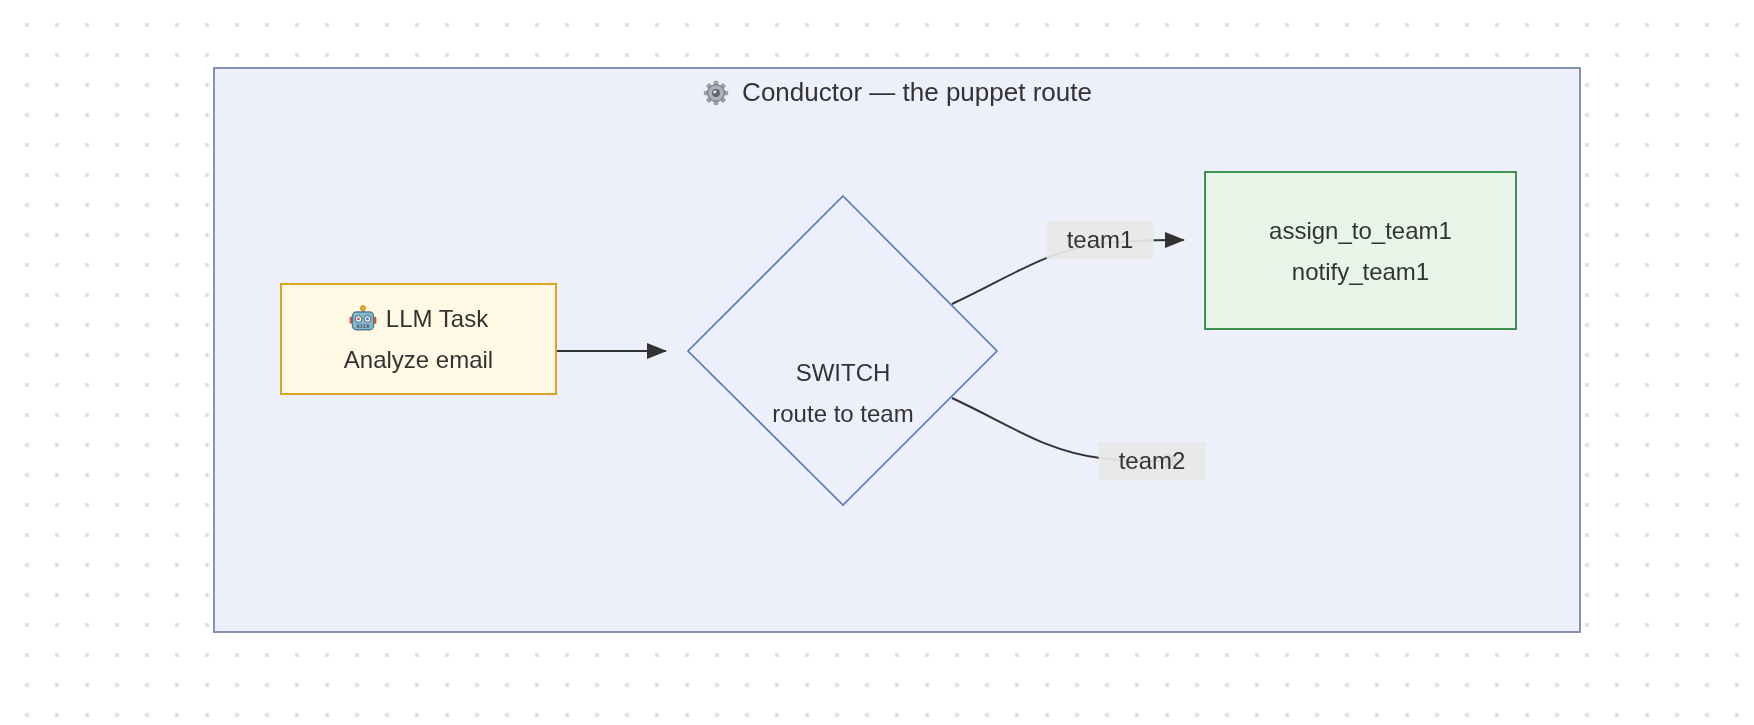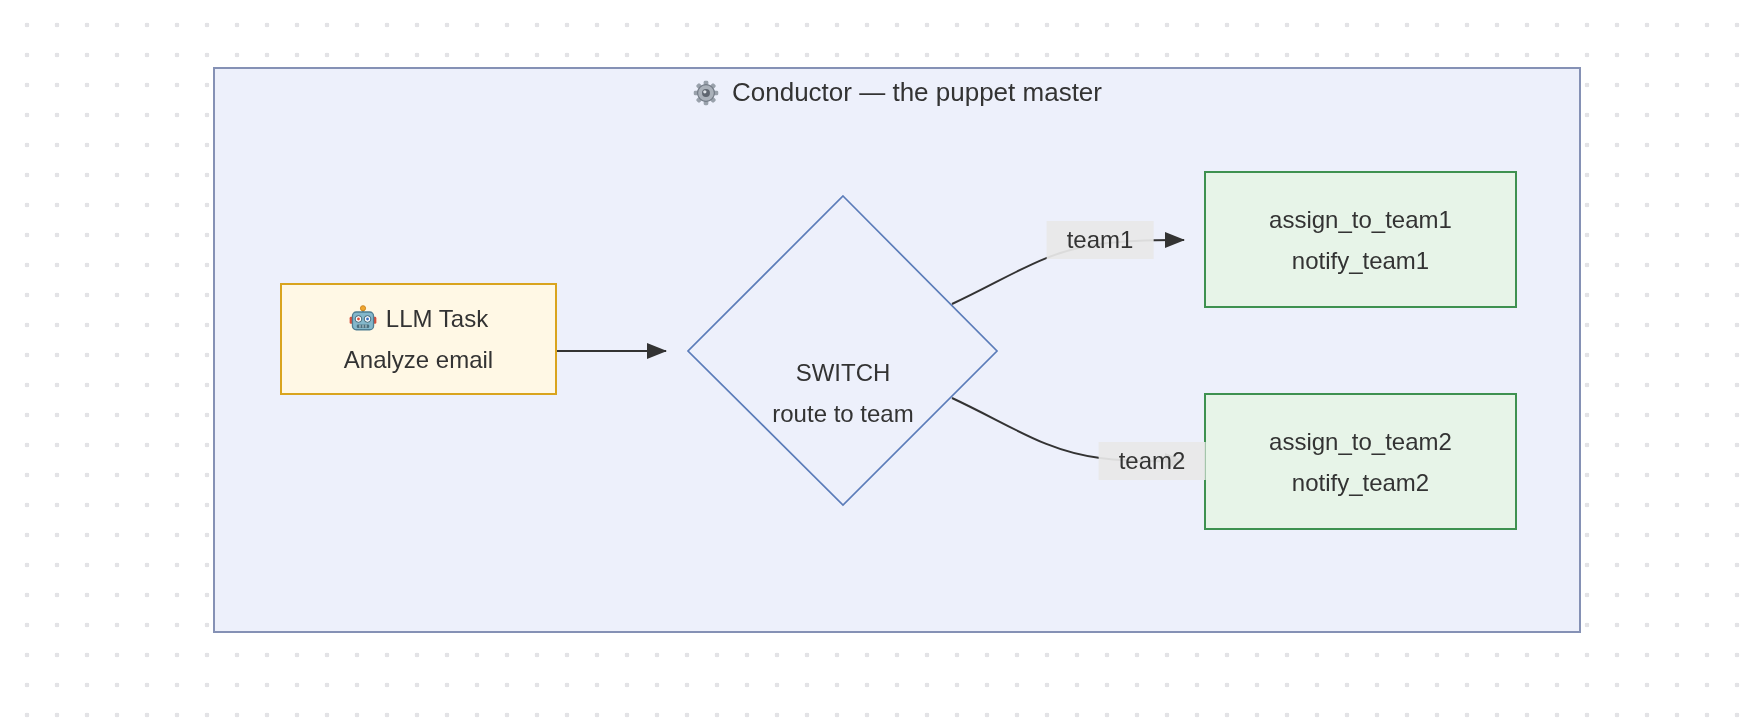--- a/index.html
+++ b/index.html
@@ -65,21 +65,21 @@
     color: #333333;
   }
   .node-llm {
     left: 280px; top: 283px; width: 277px; height: 112px;
     background: #fff8e5;
     border: 2px solid #d9a41e;
   }
   .node-green1 { left: 1204px; top: 171px; }
   .node-green2 { left: 1204px; top: 393px; }
   .node-green {
-    width: 313px; height: 137px;
+    width: 313px; height: 159px;
     background: #e7f4e8;
     border: 2px solid #3e9150;
   }
   .node-line { display: inline-flex; align-items: center; justify-content: center; gap: 9px; }
   .diamond-label {
     position: absolute;
     left: 843px; top: 350px;
     transform: translate(-50%, -50%);
     width: 280px;
     text-align: center;
@@ -114,21 +114,21 @@
             <rect x="10" y="1.5" width="4" height="21" rx="1.2"></rect>
             <rect x="1.5" y="10" width="21" height="4" rx="1.2"></rect>
             <rect x="10" y="1.5" width="4" height="21" rx="1.2" transform="rotate(45 12 12)"></rect>
             <rect x="10" y="1.5" width="4" height="21" rx="1.2" transform="rotate(-45 12 12)"></rect>
           </g>
           <circle cx="12" cy="12" r="7.2" fill="#aab1ba" stroke="#737b86" stroke-width="1"></circle>
           <circle cx="12" cy="12" r="3.4" fill="#5f6670"></circle>
           <circle cx="11" cy="11" r="1.4" fill="#dfe3e8"></circle>
         </svg>
       </span>
-      <span>Conductor — the puppet master</span>
+      <span>Conductor — the puppet route</span>
     </div>
   </div>
 
   <svg class="edges-layer">
     <defs>
       <marker id="arrowhead" markerUnits="userSpaceOnUse" markerWidth="22" markerHeight="18" refX="19" refY="8" orient="auto">
         <path d="M0 0 L20 8 L0 16 Z" fill="#333333"></path>
       </marker>
     </defs>
 
@@ -168,21 +168,17 @@
   <div class="diamond-label">
     <div>SWITCH</div>
     <div>route to team</div>
   </div>
 
   <div class="node node-green node-green1">
     <span>assign_to_team1</span>
     <span>notify_team1</span>
   </div>
 
-  <div class="node node-green node-green2">
-    <span>assign_to_team2</span>
-    <span>notify_team2</span>
-  </div>
 
   <div class="edge-label edge-label-team1">team1</div>
   <div class="edge-label edge-label-team2">team2</div>
 
 </div>
 
 </body></html>

